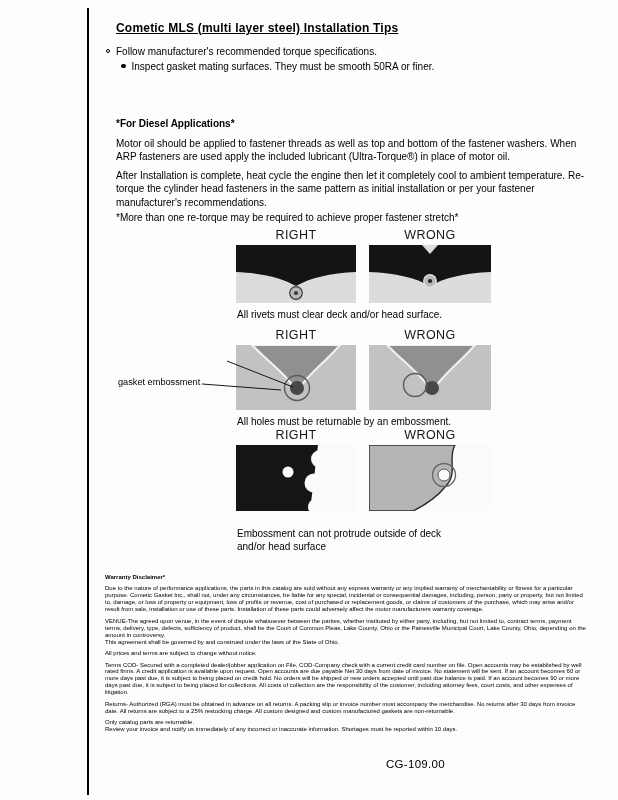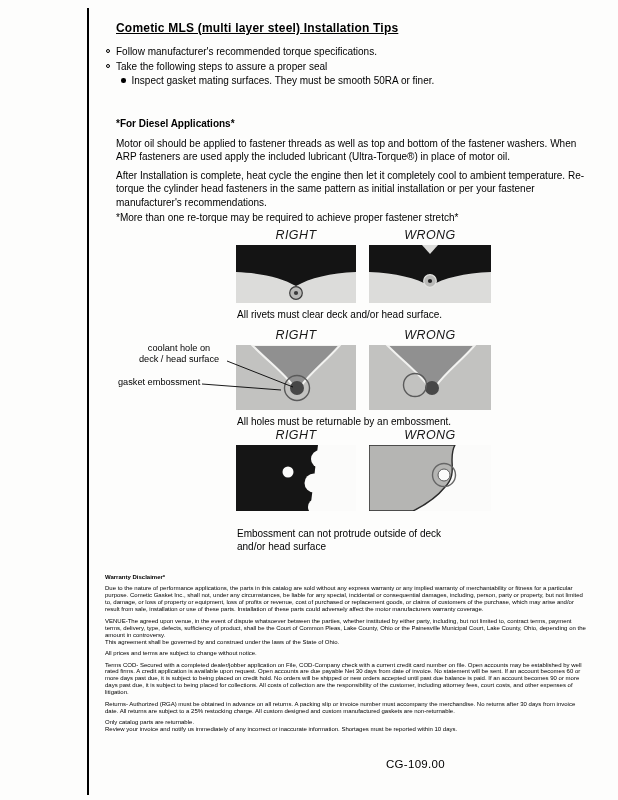--- a/index.html
+++ b/index.html
@@ -24,21 +24,21 @@
   .sb-marker { flex:0 0 auto; width:4.5px; height:4.5px; background:#000; border-radius:50%; margin-top:4px; }
 
   .diesel-heading { position:absolute; left:116px; top:118px; font-size:10px; font-weight:bold; }
   .para { position:absolute; left:116px; width:470px; font-size:10px; line-height:1.33; }
   .p1 { top:137px; }
   .p2 { top:169px; }
   .note { top:211px; }
 
   .diag-row { position:absolute; left:236px; width:256px; display:flex; gap:13px; }
   .row1 { top:228px; } .row2 { top:328px; } .row3 { top:428px; }
-  .diag-col { display:flex; flex-direction:column; align-items:center;font-style:italic; }
+  .diag-col { display:flex; flex-direction:column; align-items:center; }
   .diag-label { font-size:12.5px; letter-spacing:0.4px; margin-bottom:3px; color:#161616; }
   svg.diag { display:block; }
 
   .caption { position:absolute; left:237px; font-size:10px; line-height:1.28; white-space:pre-line; }
   .cap1 { top:309px; }
   .cap2 { top:416px; }
   .cap3 { top:528px; width:240px; }
 
   .ann-label { position:absolute; font-size:9.2px; line-height:1.22; white-space:pre-line; text-align:center; }
   .ann-coolant { left:130px; top:343px; width:98px; }
@@ -57,24 +57,20 @@
 <div class="page">
 
   <div class="edge-rule"></div>
 
   <div class="title">Cometic MLS (multi layer steel) Installation Tips</div>
 
   <div class="bullets">
     <div class="bullet">
       <span class="b-marker"></span>
       <span>Follow manufacturer's recommended torque specifications.</span>
-    </div>
-    <div class="bullet">
-      <span class="b-marker"></span>
-      <span>Take the following steps to assure a proper seal</span>
     </div>
     <div class="bullet sub">
       <span class="sb-marker"></span>
       <span>Inspect gasket mating surfaces.  They must be smooth 50RA or finer.</span>
     </div>
   </div>
 
   <div class="diesel-heading">*For Diesel Applications*</div>
   <div class="para p2">After Installation is complete, heat cycle the engine then let it completely cool to ambient temperature. Re-torque the cylinder head fasteners in the same pattern as initial installation or per your fastener manufacturer's recommendations.</div>
   <div class="para p1">Motor oil should be applied to fastener threads as well as top and bottom of the fastener washers. When ARP fasteners are used apply the included lubricant (Ultra-Torque®) in place of motor oil.</div>
@@ -116,22 +112,20 @@
     <div class="diag-col">
       <div class="diag-label">WRONG</div>
       <svg class="diag" width="122" height="65" viewBox="0 0 122 65">
         <rect width="122" height="65" fill="#c2c2c0"></rect>
         <path d="M18,0 C36,18 52,30 59,41 C62,46 64,46 67,41 C76,28 92,16 106,0 Z" fill="#909090" stroke="#f2f2f0" stroke-width="2"></path>
         <circle cx="63" cy="43" r="7" fill="#474747"></circle>
         <circle cx="46" cy="40" r="11.5" fill="none" stroke="#5a5a5a" stroke-width="1.4"></circle>
       </svg>
     </div>
   </div>
-  <div class="ann-label ann-coolant">coolant hole on
-deck / head surface</div>
   <div class="ann-label ann-emboss">gasket embossment</div>
   <svg class="ann-lines" width="210" height="80" viewBox="0 0 210 80">
     <line x1="122" y1="26" x2="188" y2="52" stroke="#000" stroke-width="0.9"></line>
     <line x1="97" y1="49" x2="176" y2="55" stroke="#000" stroke-width="0.9"></line>
   </svg>
   <div class="caption cap2">All holes must be returnable by an embossment.</div>
 
   <div class="diag-row row3">
     <div class="diag-col">
       <div class="diag-label">RIGHT</div>

